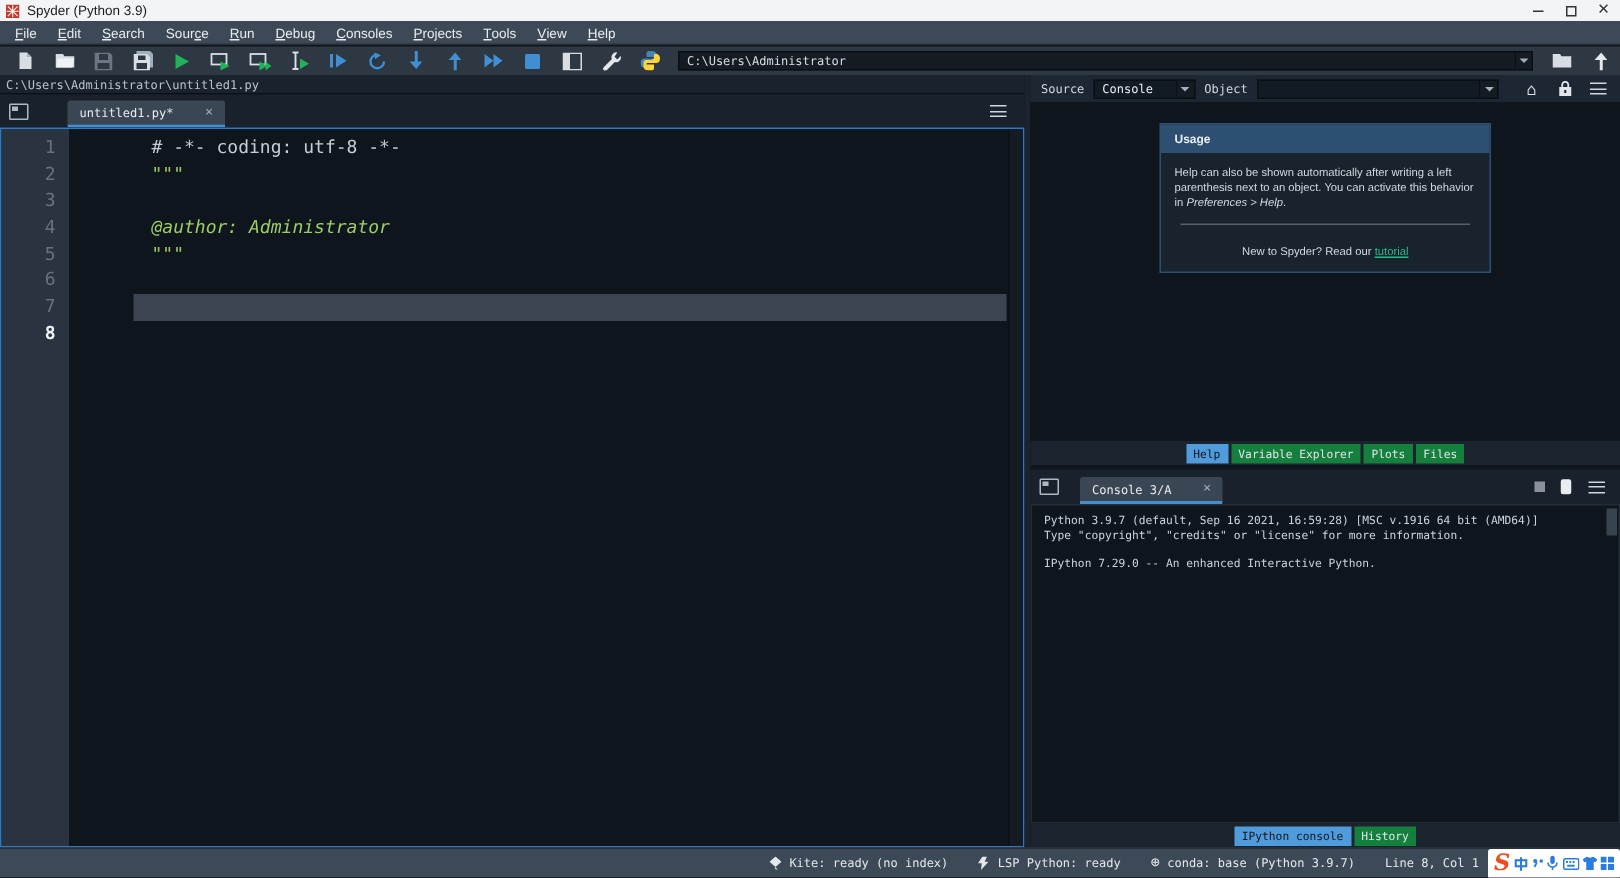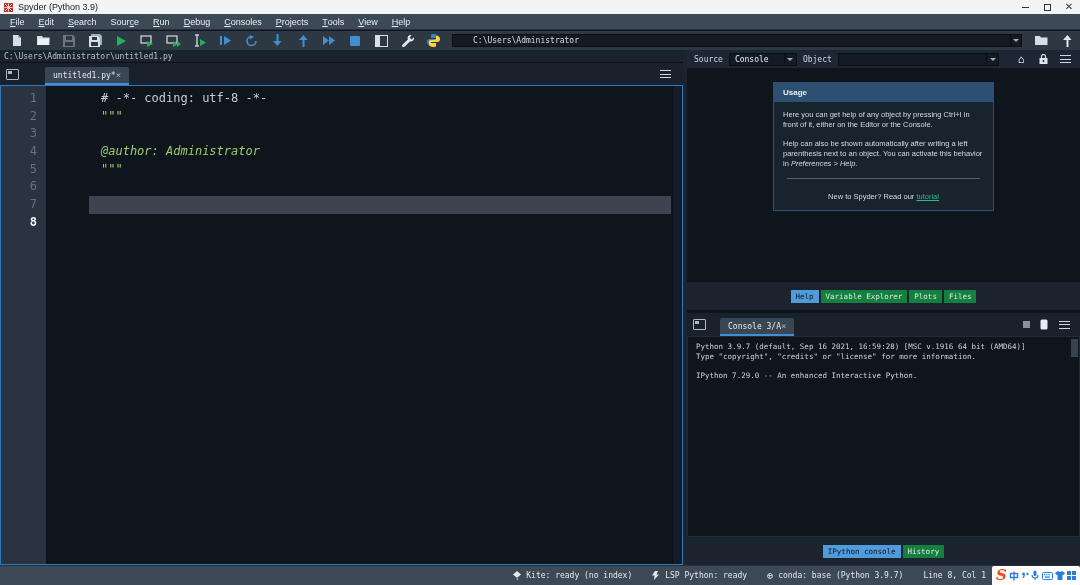--- a/index.html
+++ b/index.html
@@ -17,31 +17,31 @@
   .glyph-close{font-size:10px;line-height:10px;}
 
   
   .menubar{position:absolute;top:14px;left:0;right:0;height:16px;background:#3d4956;border-bottom:1px solid #27303a;display:flex;align-items:center;padding-left:3px;font-size:9px;color:#e8edf1;}
   .menu-item{padding:0 7px;height:100%;display:flex;align-items:center;white-space:pre;}
   .mn{text-decoration:underline;}
 
   
   .toolbar{position:absolute;top:31px;left:0;right:0;height:19px;background:#2d3842;display:flex;align-items:center;padding-left:4px;}
   .tbtn{width:26px;height:17px;display:flex;align-items:center;justify-content:center;flex:none;}
-  .path-combo{width:630px;height:13px;margin-left:6px;background:#141b23;border:1px solid #0a0f14;color:#d6dde2;font:8px "DejaVu Sans Mono",monospace;display:flex;align-items:center;padding:0 20px;}
+  .path-combo{width:630px;height:13px;margin-left:6px;background:#141b23;border:1px solid #0a0f14;color:#d6dde2;font:8px "DejaVu Sans Mono",monospace;display:flex;align-items:center;padding:0 5px;}
   .combo-arrow-btn{width:12px;height:13px;background:#141b23;border:1px solid #0a0f14;border-left:none;display:flex;align-items:center;justify-content:center;}
   .caret-down{width:0;height:0;border-left:3px solid transparent;border-right:3px solid transparent;border-top:3px solid #9fb0bd;}
 
   
   .editor-pane{position:absolute;top:50px;left:0;width:683px;bottom:20px;display:flex;flex-direction:column;background:#10161e;}
   .pathbar{height:13px;background:#1a232d;border-bottom:1px solid #0b1016;color:#b7c2cb;font:8px "DejaVu Sans Mono",monospace;display:flex;align-items:center;padding-left:4px;}
   .tabbar{height:22px;background:#19222c;display:flex;align-items:center;flex:none;}
   .browse-btn{width:13px;height:11px;border:1px solid #aeb9c3;border-radius:1px;margin-left:6px;position:relative;flex:none;}
   .browse-btn:after{content:"";position:absolute;left:1px;top:1px;width:4px;height:3px;background:#aeb9c3;}
-  .tab{height:18px;align-self:flex-end;background:#3a4653;border-bottom:2px solid #3f8fd2;color:#e6ebf0;font:8px "DejaVu Sans Mono",monospace;display:flex;align-items:center;gap:0;padding:0 8px;margin-left:26px;border-top-left-radius:2px;border-top-right-radius:2px;}
+  .tab{height:18px;align-self:flex-end;background:#3a4653;border-bottom:2px solid #3f8fd2;color:#e6ebf0;font:8px "DejaVu Sans Mono",monospace;display:flex;align-items:center;gap:21px;padding:0 8px;margin-left:26px;border-top-left-radius:2px;border-top-right-radius:2px;}
   .tab-close{color:#9fb0bd;font-size:9px;line-height:9px;}
   .hamburger{width:11px;height:8px;display:flex;flex-direction:column;justify-content:space-between;}
   .hamburger span{display:block;height:1px;background:#cfd8df;}
   .tab-options{margin-left:auto;margin-right:12px;}
 
   .editor{flex:1;border:1px solid #2f79c0;display:flex;position:relative;background:#0f151d;overflow:hidden;}
   .gutter{width:45px;background:#2a3440;color:#66727e;font:12px/17.7px "DejaVu Sans Mono",monospace;text-align:right;padding-top:4px;flex:none;}
   .ln{height:17.7px;padding-right:9px;}
   .ln.cur{color:#eef3f7;font-weight:bold;}
   .code{flex:1;font:12px/17.7px "DejaVu Sans Mono",monospace;color:#c7cdd2;padding-top:4px;padding-left:43px;}
@@ -61,21 +61,21 @@
   .icon-btn{display:flex;align-items:center;justify-content:center;width:16px;height:14px;}
   .home-glyph{font-size:11px;color:#dfe5ea;line-height:11px;}
   .help-content{flex:1;position:relative;background:#0f151d;}
   .usage-box{position:absolute;left:86px;top:14px;width:221px;border:1px solid #2c4f72;background:#19232d;}
   .usage-header{background:#2c4f72;color:#e9eff5;font-size:8px;font-weight:bold;padding:5px 9px;}
   .usage-body{padding:8px 9px 6px 9px;color:#d2dae1;font-size:7.5px;line-height:10px;}
   .usage-body p{margin-bottom:9px;}
   .usage-divider{border-top:1px solid #56606a;margin:0 4px 7px 4px;}
   .usage-footer{text-align:center;font-size:7.5px;color:#d2dae1;padding-bottom:9px;}
   .link{color:#30b887;text-decoration:underline;}
-  .pane-tabs{height:28px;background:#1b242e;display:flex;justify-content:center;align-items:center;gap:2px;font:7.5px "DejaVu Sans Mono",monospace;flex:none;}
+  .pane-tabs{height:16px;background:#1b242e;display:flex;justify-content:center;align-items:center;gap:2px;font:7.5px "DejaVu Sans Mono",monospace;flex:none;}
   .ptab{background:#15803d;color:#dfe5ea;padding:2px 5px;}
   .ptab.sel{background:#4f9bdb;color:#10161e;}
 
   
   .console-pane{flex:1;display:flex;flex-direction:column;margin-top:3px;background:#10161e;}
   .console-pane .tabbar{height:23px;}
   .console-pane .tab{margin-left:14px;}
   .stop-sq{width:7px;height:7px;background:#8a9199;}
   .console-content{flex:1;position:relative;background:#0f151d;border:1px solid #222c37;font:7.5px/9.6px "DejaVu Sans Mono",monospace;color:#ccd4db;padding:5px 0 0 8px;}
   .co-line{white-space:pre;}
@@ -336,21 +336,20 @@
             <span></span>
             <span></span>
             <span></span>
           </span>
         </span>
     </div>
     <div class="help-content">
       <div class="usage-box">
         <div class="usage-header">Usage</div>
         <div class="usage-body">
-          <p><span>Here you can get help of any object by pressing Ctrl+I in front of it, either on the Editor or the Console.</span></p>
           <p><span>Help can also be shown automatically after writing a left parenthesis next to an object. You can activate this behavior in </span><i>Preferences &gt; Help</i><span>.</span></p>
           <div class="usage-divider"></div>
         </div>
         <div class="usage-footer"><span>New to Spyder? Read our </span><span class="link">tutorial</span></div>
       </div>
     </div>
     <div class="pane-tabs">
       <span class="ptab sel">Help</span>
       <span class="ptab">Variable Explorer</span>
       <span class="ptab">Plots</span>

